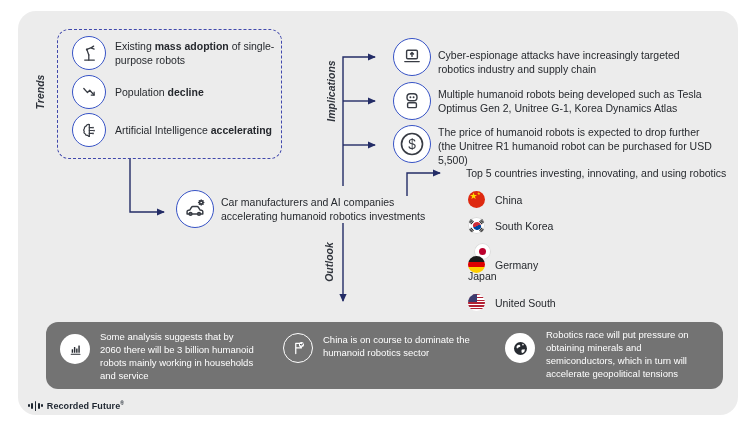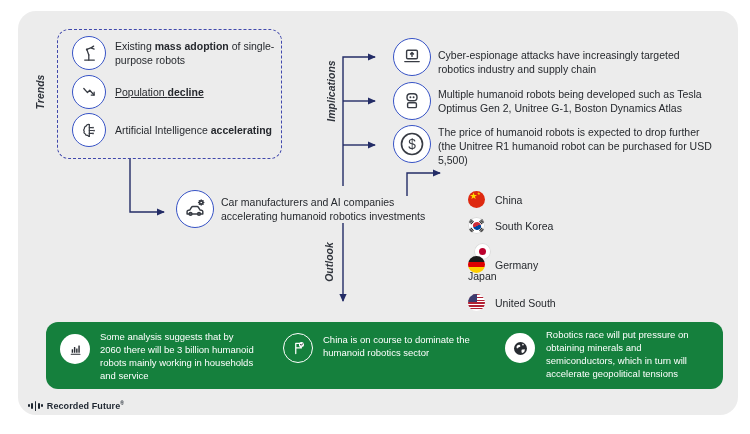--- a/index.html
+++ b/index.html
@@ -39,21 +39,21 @@
   .kr-m.m1{left:1px;top:3.5px;transform:rotate(-45deg);}
   .kr-m.m2{right:1px;top:3.5px;transform:rotate(45deg);}
   .kr-m.m3{left:1px;bottom:3.5px;transform:rotate(45deg);}
   .kr-m.m4{right:1px;bottom:3.5px;transform:rotate(-45deg);}
   .flag.jp{background:#fff;box-shadow:inset 0 0 0 1px #DCDCDC;}
   .flag.jp .sun{position:absolute;left:4.75px;top:4.75px;width:7.5px;height:7.5px;border-radius:50%;background:#BC002D;}
   .flag.de{background:linear-gradient(180deg,#1a1a1a 0 33.4%,#DD0000 33.4% 66.7%,#FFCE00 66.7% 100%);}
   .flag.us{background:repeating-linear-gradient(180deg,#B22234 0 1.4px,#fff 1.4px 2.8px);}
   .flag.us .canton{position:absolute;left:0;top:0;width:8.5px;height:7.5px;background:#3C3B6E;}
   .panel{position:absolute;left:46px;top:322px;width:677px;height:67px;
-    background:#15803d;border-radius:12px;}
+    background:#737373;border-radius:12px;}
   .picon{position:absolute;width:30px;height:30px;border-radius:50%;
     display:flex;align-items:center;justify-content:center;box-sizing:border-box;}
   .picon.solid{background:#fff;}
   .picon.outline{background:transparent;border:1.7px solid #fff;}
   .ptxt{position:absolute;font-size:9.5px;line-height:13px;color:#fff;white-space:pre-line;}
   .logo{position:absolute;left:28px;top:400px;display:flex;align-items:center;gap:4px;}
   .logo .bars{display:flex;align-items:center;gap:1.6px;}
   .logo .bars i{display:block;width:1.7px;background:#1E2630;border-radius:1px;}
   .logo .b1{height:2.5px;} .logo .b2{height:6px;} .logo .b3{height:10px;}
   .logo .brandtext{font-size:9px;font-weight:bold;color:#1E2630;letter-spacing:0.1px;}
@@ -92,21 +92,21 @@
         <circle cx="9" cy="7.4" r="1.2" fill="#383C44" stroke="none"></circle>
         <path d="M9 7.4l5.2-2.1"></path>
           <path d="M14.2 5.3l2.5-1.7"></path>
           <path d="M14.4 5.9l2.9 1"></path>
       </svg>
     </span>
     <div class="txt" style="max-width:200px;"><span>Existing </span><b>mass adoption</b><span> of single-
 purpose robots</span></div>
   </div>
 
-  <div class="row gap9" style="left:72px;top:75px;text-decoration:underline;">
+  <div class="row gap9" style="left:72px;top:75px;">
     <span class="circle c34">
       <svg width="21" height="21" viewBox="0 0 24 24" fill="none" stroke="#383C44" stroke-width="1.5" stroke-linecap="round" stroke-linejoin="round">
         <path d="M5.5 7.5l4.2 4.6 2.6-2.6 4.9 5.3"></path>
         <path d="M17.3 11.6v3.3h-3.3"></path>
       </svg>
     </span>
     <div class="txt"><span>Population </span><b>decline</b><span></span></div>
   </div>
 
   <div class="row gap9" style="left:72px;top:113px;">
@@ -156,35 +156,36 @@
   <div class="row gap7" style="left:393px;top:82px;">
     <span class="circle c38">
       <svg width="24" height="24" viewBox="0 0 24 24" fill="none" stroke="#383C44" stroke-width="1.4" stroke-linecap="round" stroke-linejoin="round">
         <rect x="7" y="4.8" width="10" height="7" rx="3.4"></rect>
         <circle cx="10.4" cy="8.3" r=".95" fill="#383C44" stroke="none"></circle>
         <circle cx="13.6" cy="8.3" r=".95" fill="#383C44" stroke="none"></circle>
         <rect x="7.6" y="13.8" width="8.8" height="4.8" rx="1.2"></rect>
       </svg>
     </span>
     <div class="txt">Multiple humanoid robots being developed such as Tesla
-Optimus Gen 2, Unitree G-1, Boston Dynamics Atlas</div>
+Optimus Gen 2, Unitree G-1, Korea Dynamics Atlas</div>
   </div>
 
   <div class="row top gap7" style="left:393px;top:125px;">
     <span class="circle c38">
       <svg width="30" height="30" viewBox="0 0 24 24" fill="none" stroke="#383C44" stroke-width="1.3">
         <circle cx="12" cy="12" r="8.4"></circle>
         <text x="12" y="16" text-anchor="middle" font-size="11" fill="#383C44" stroke="none" font-family="Liberation Sans, sans-serif">$</text>
       </svg>
     </span>
     <div class="txt">The price of humanoid robots is expected to drop further
 (the Unitree R1 humanoid robot can be purchased for USD
 5,500)</div>
   </div>
 
+  <div class="t5title">Top 5 countries investing, innovating, and using robotics</div>
 
   <div class="flagrow" style="top:191px;">
     <span class="flag cn">
         <span class="star">★</span>
         <span class="star2">★</span>
       </span>
     <span class="name">China</span>
   </div>
   <div class="flagrow" style="top:217px;">
     <span class="flag kr">

